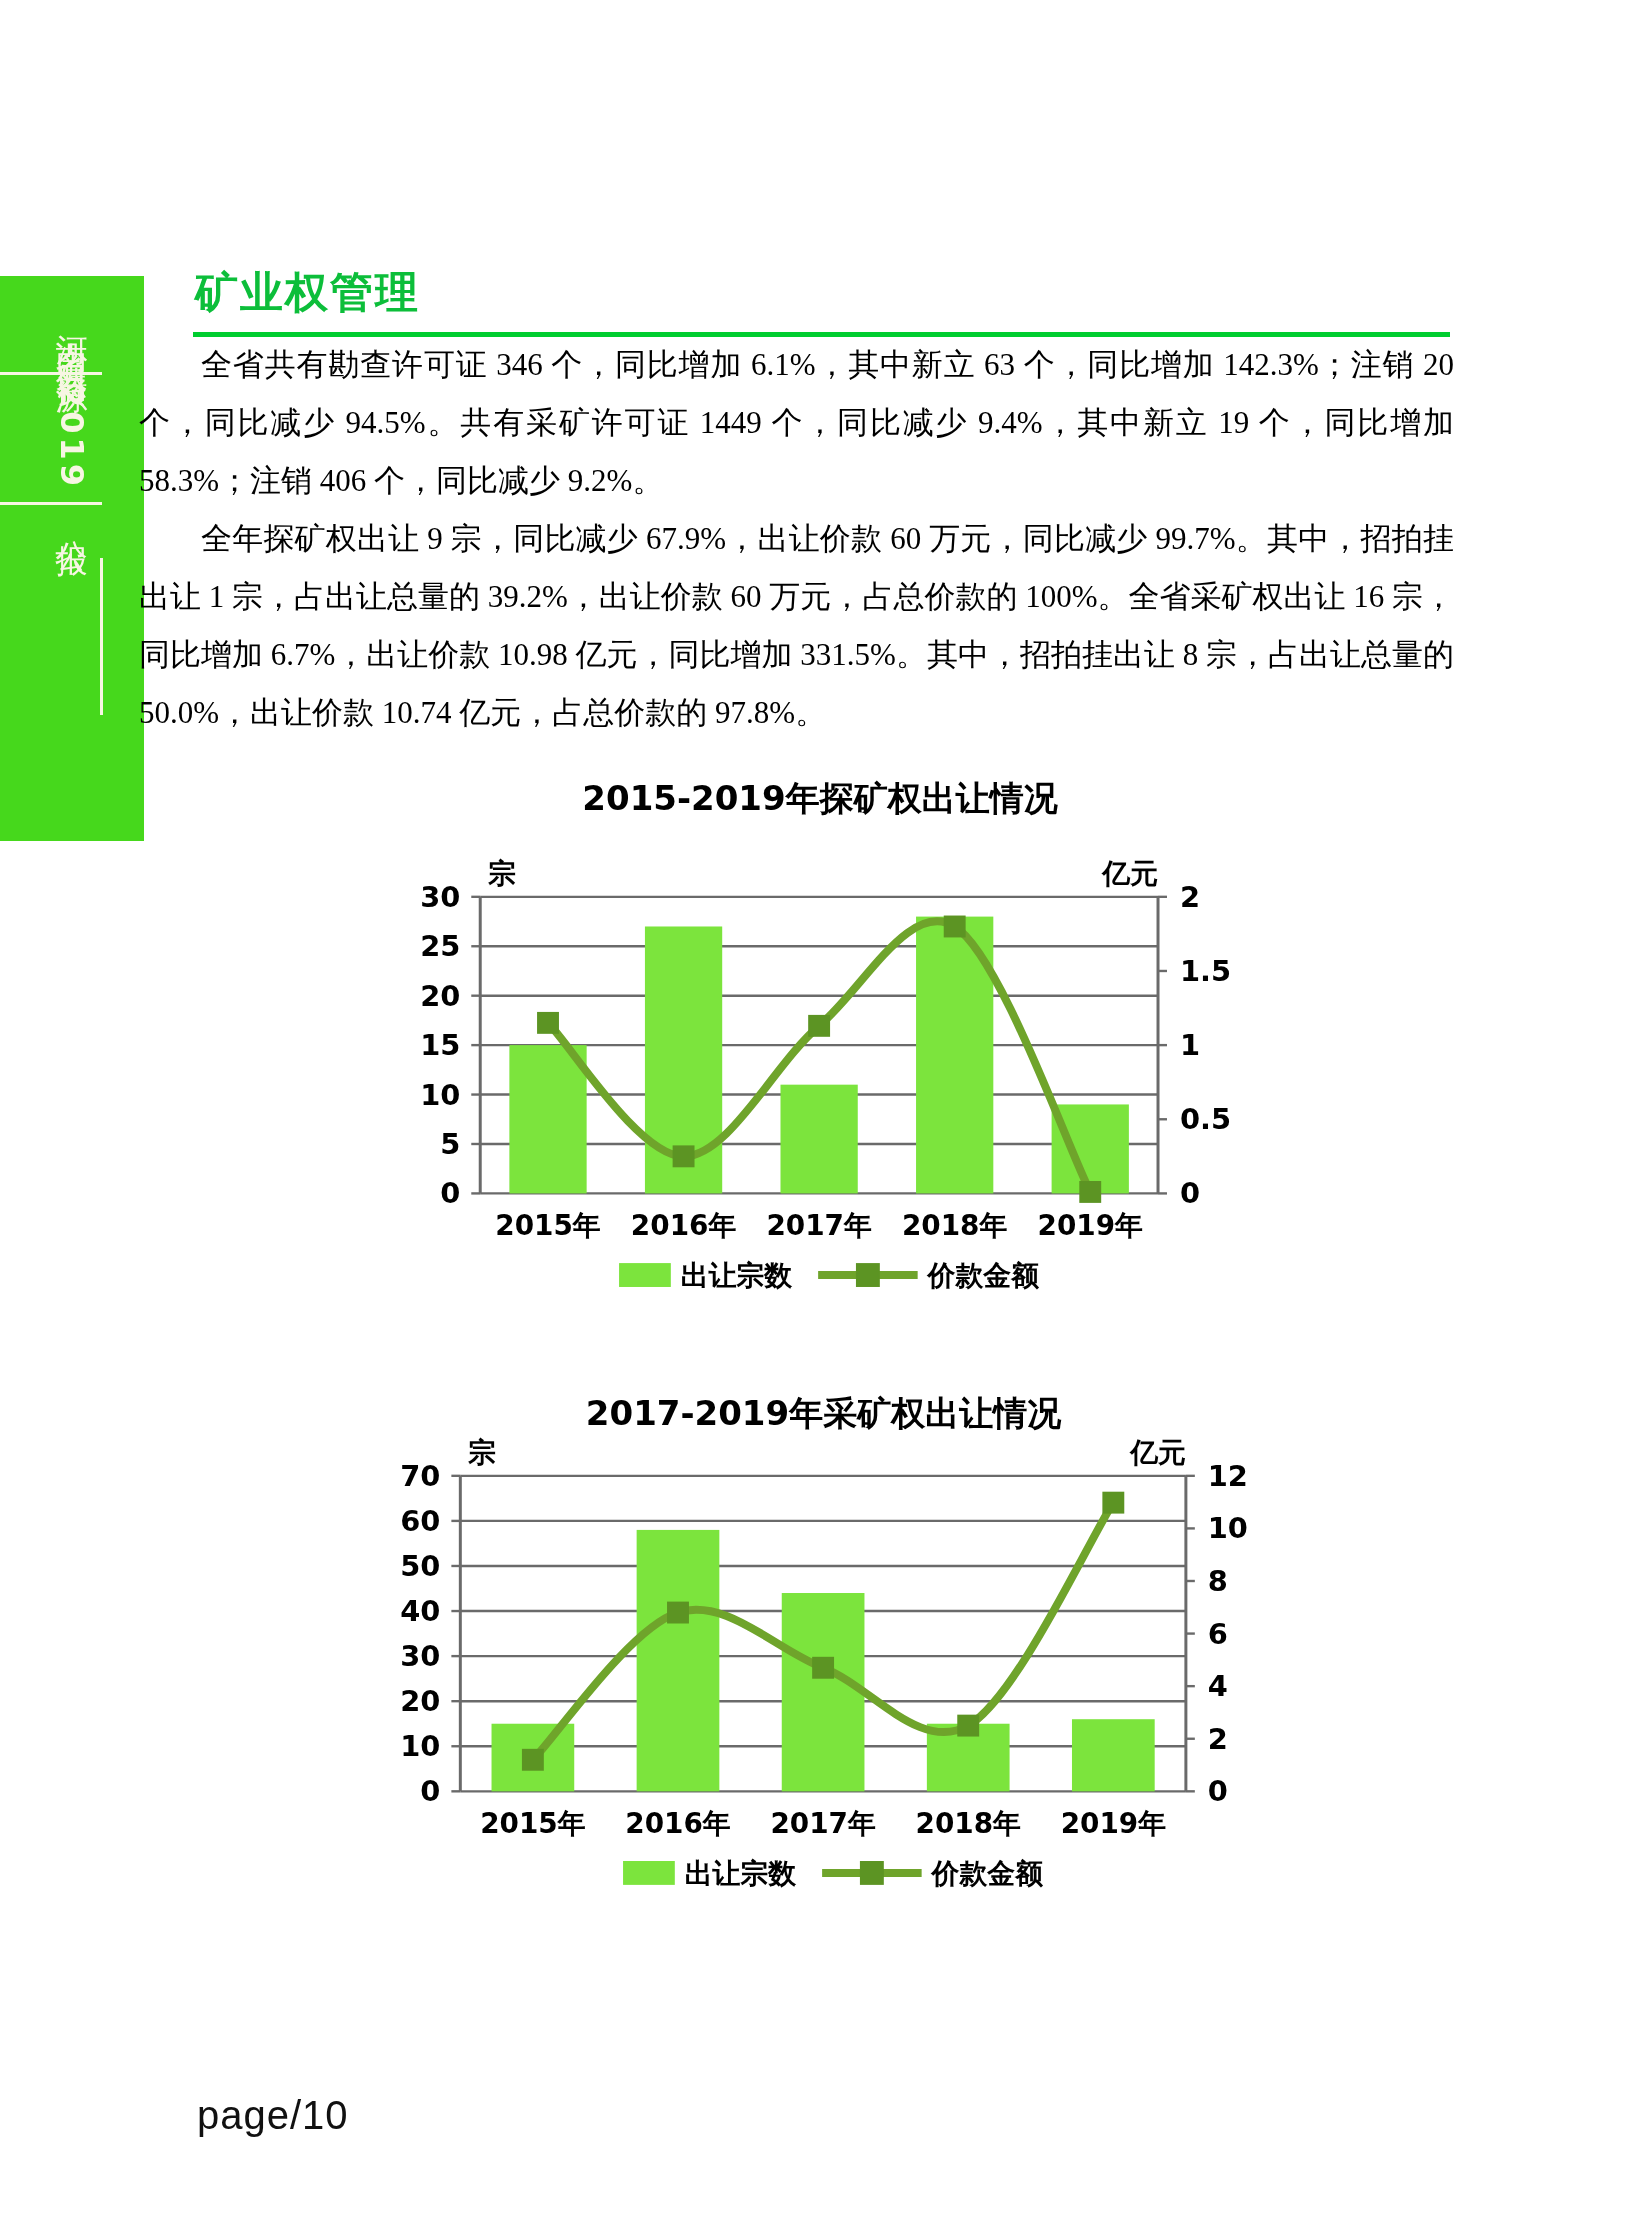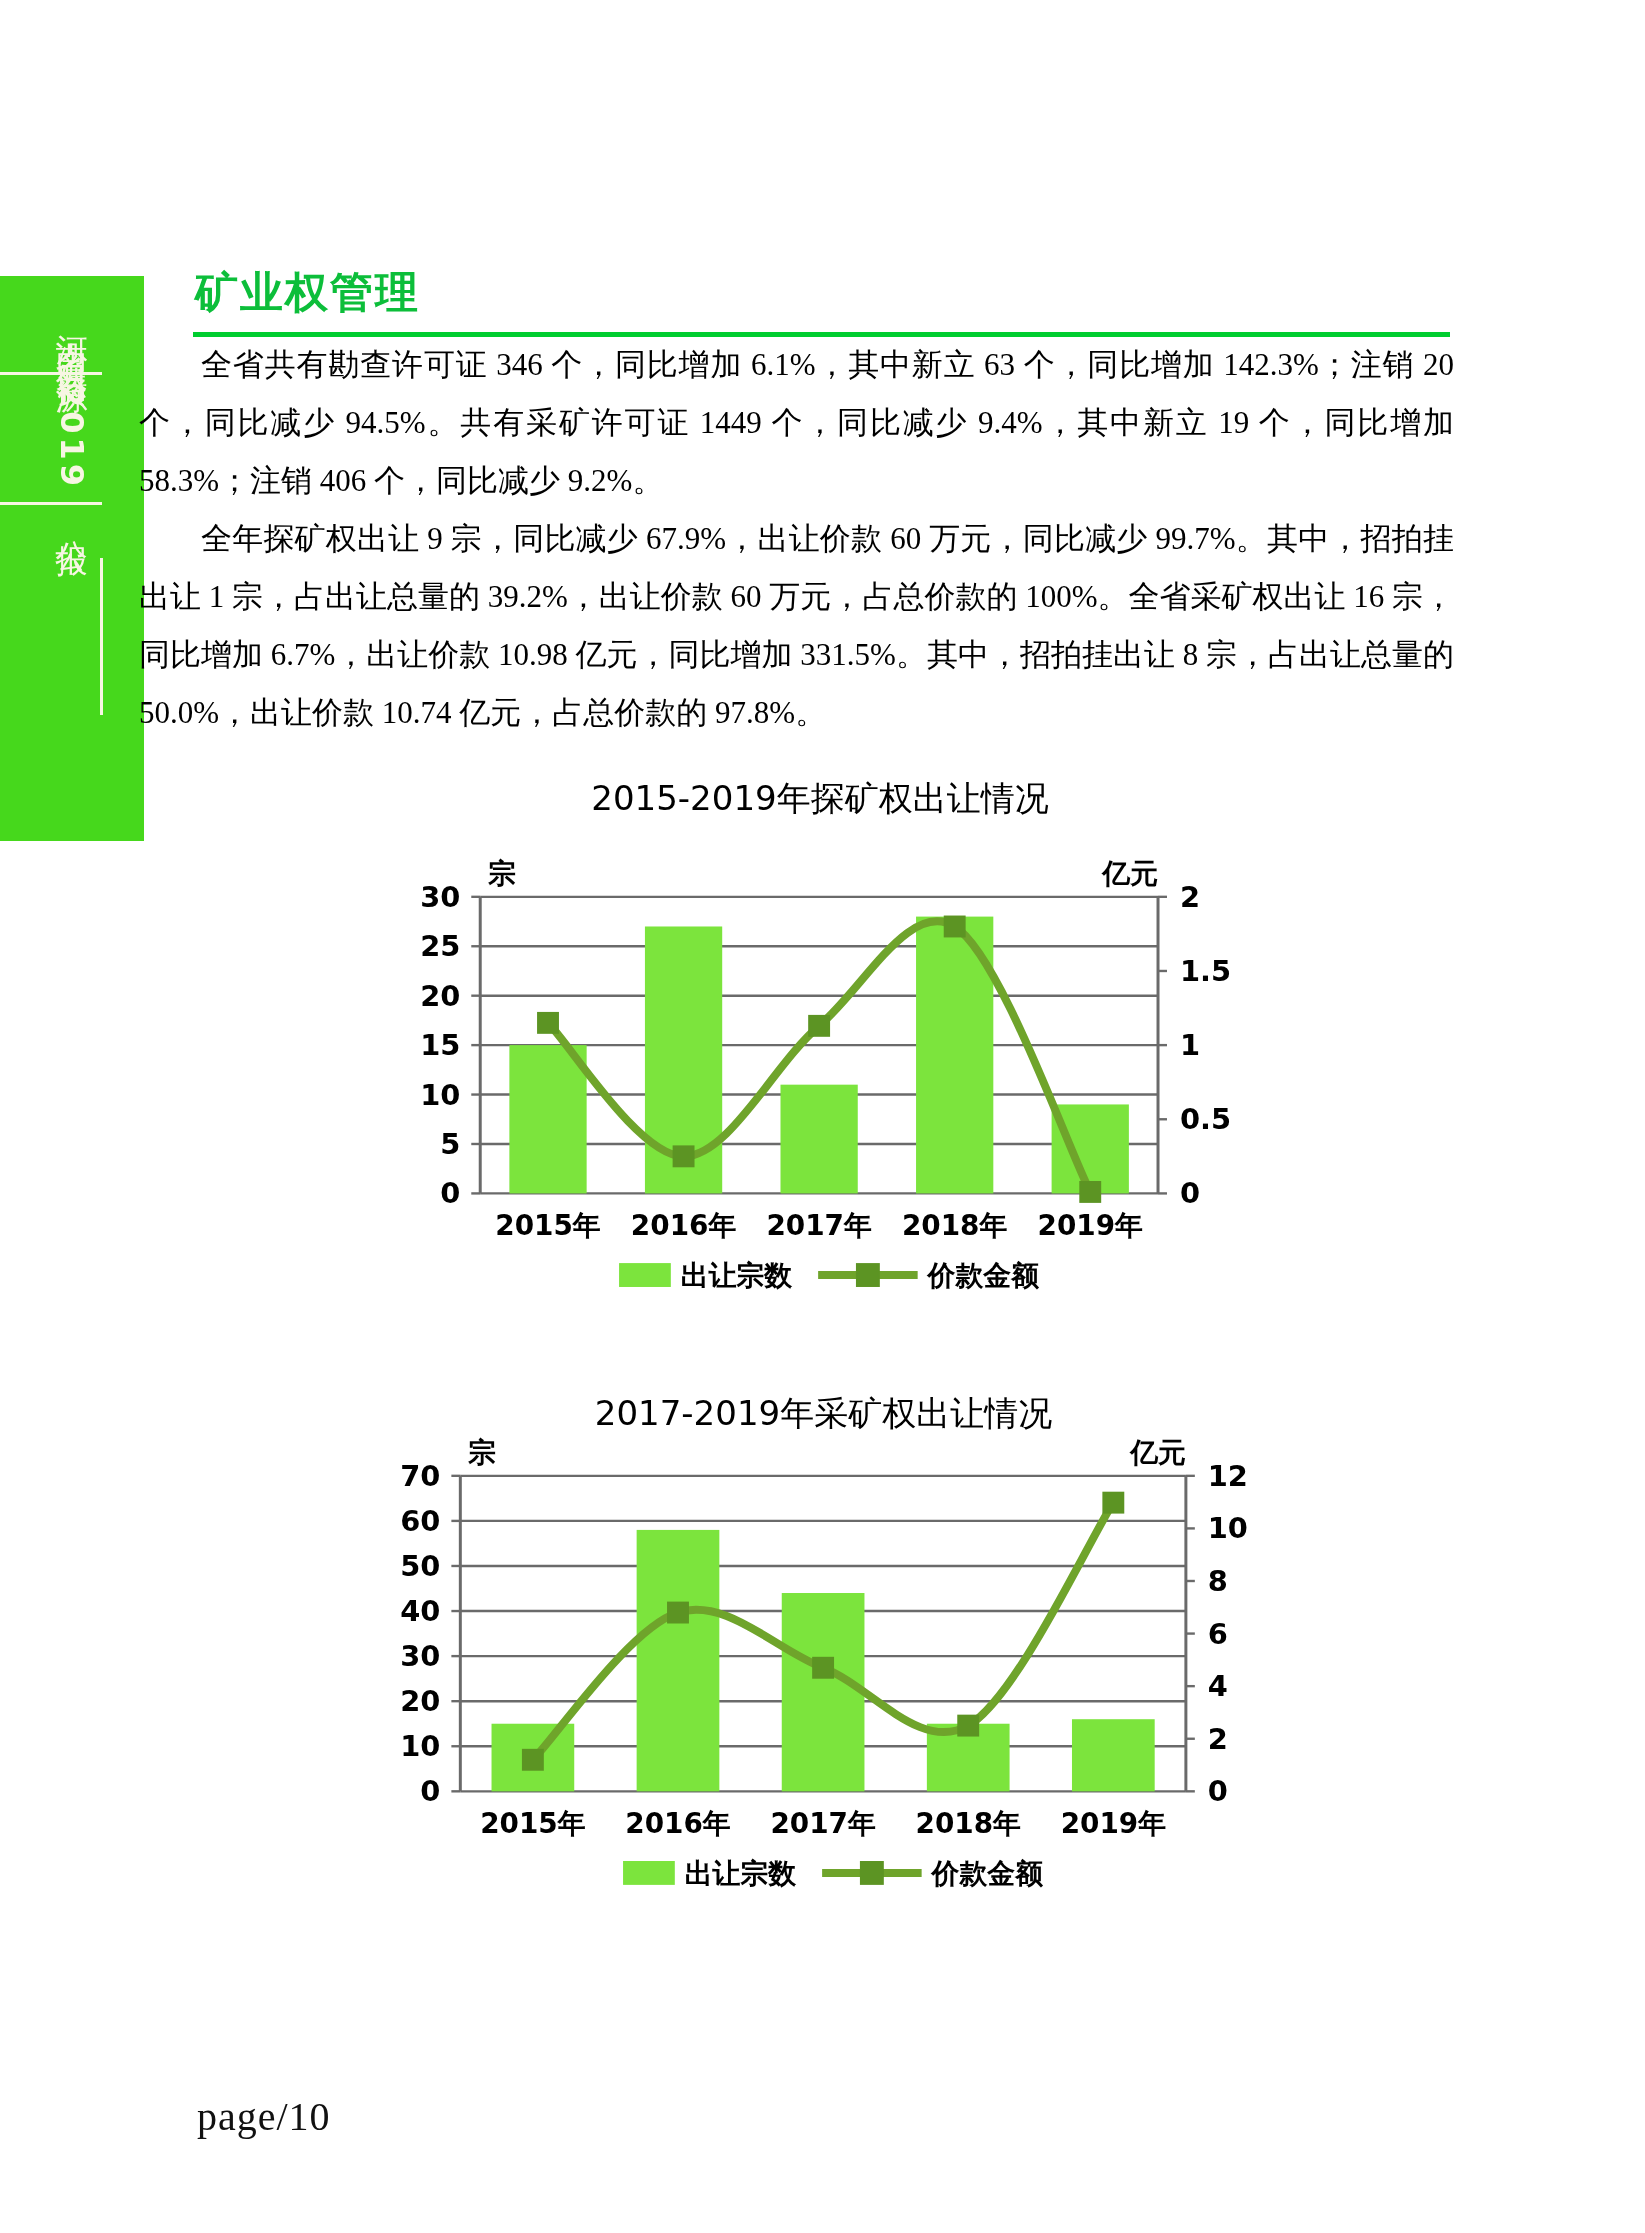--- a/index.html
+++ b/index.html
@@ -53,32 +53,32 @@
   .bodytext{
     position:absolute;left:139px;top:336px;width:1315px;
     font-size:31px;line-height:58px;
     text-align:justify;
   }
   .bodytext p{margin:0;text-indent:2em;}
   
   .chart-title{
     position:absolute;
     font-family:"DejaVu Sans","Liberation Sans",sans-serif;
-    font-weight:normal;font-size:34px;
+    font-weight:bold;font-size:34px;
     text-align:center;color:#000;
   }
   .chart-svg{position:absolute;}
   .chart-svg text{
     font-family:"DejaVu Sans","Liberation Sans",sans-serif;
     fill:#000;
   }
   
   .footer{
     position:absolute;left:197px;top:2093px;
-    font-family:Liberation Serif, serif;
+    font-family:Liberation Sans, sans-serif;
     font-size:40px;letter-spacing:1px;color:#111;
   }
 </style>
 </head>
 <body>
 
 <div class="page">
 
   <div class="sidebar">
     <div class="vtext title">河南省自然资源</div>

